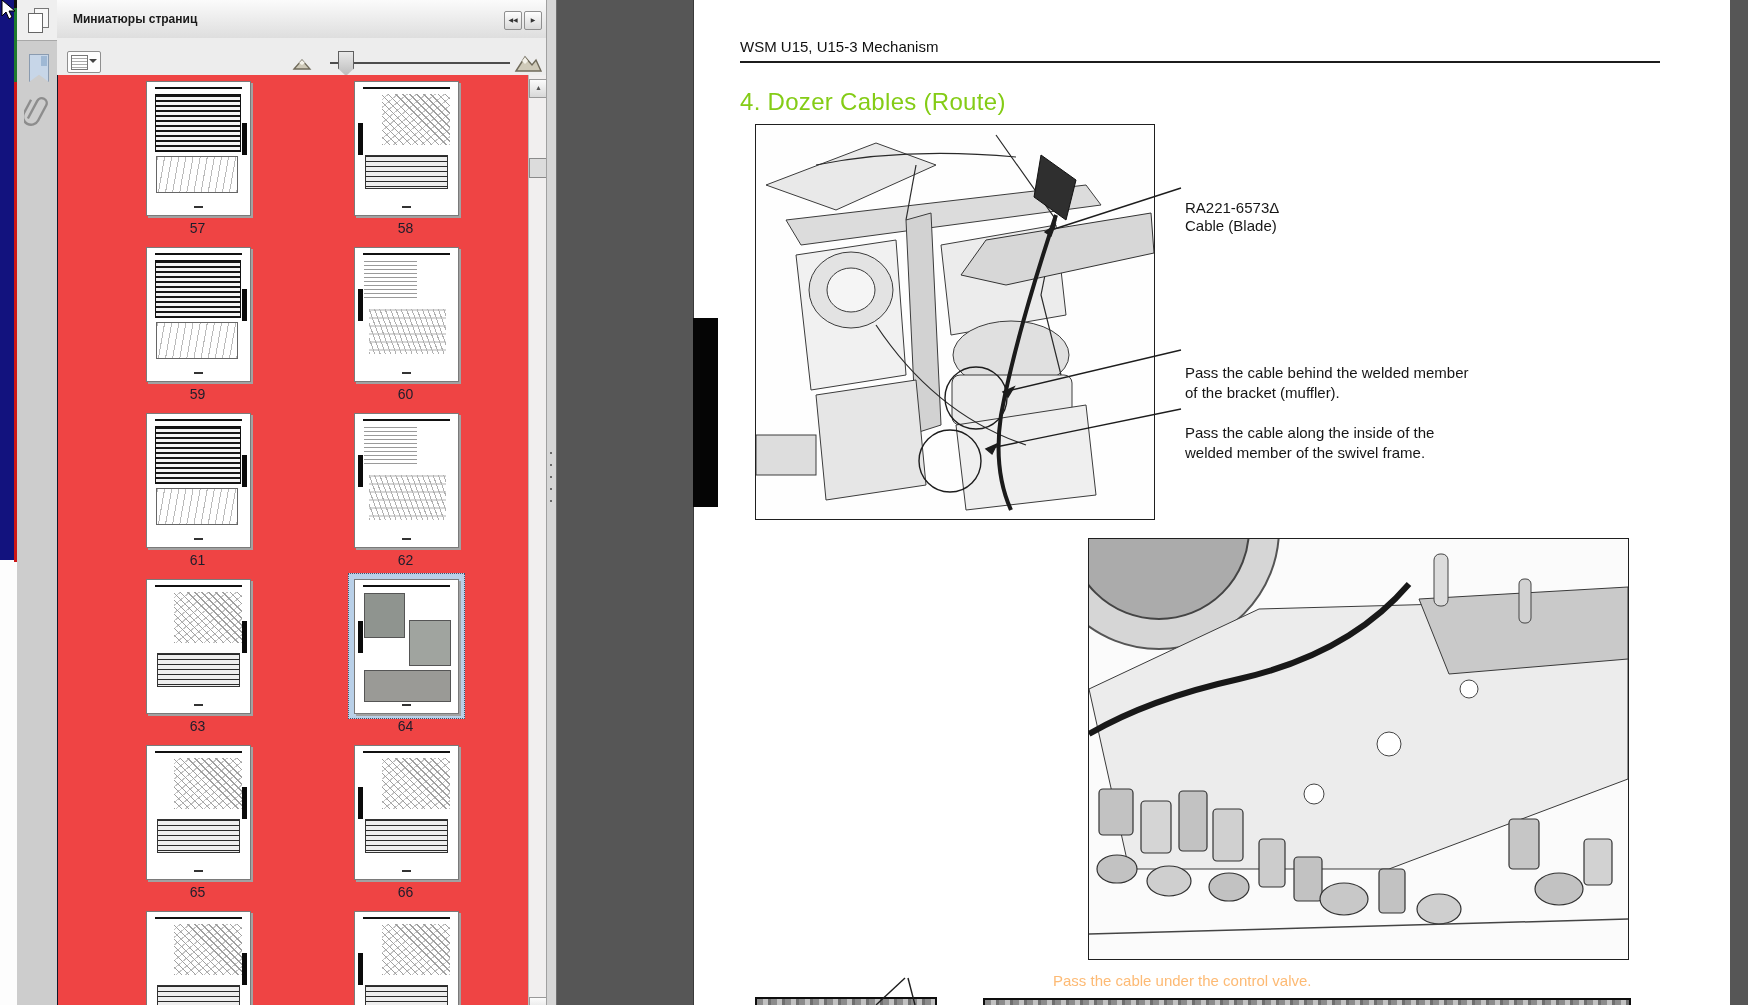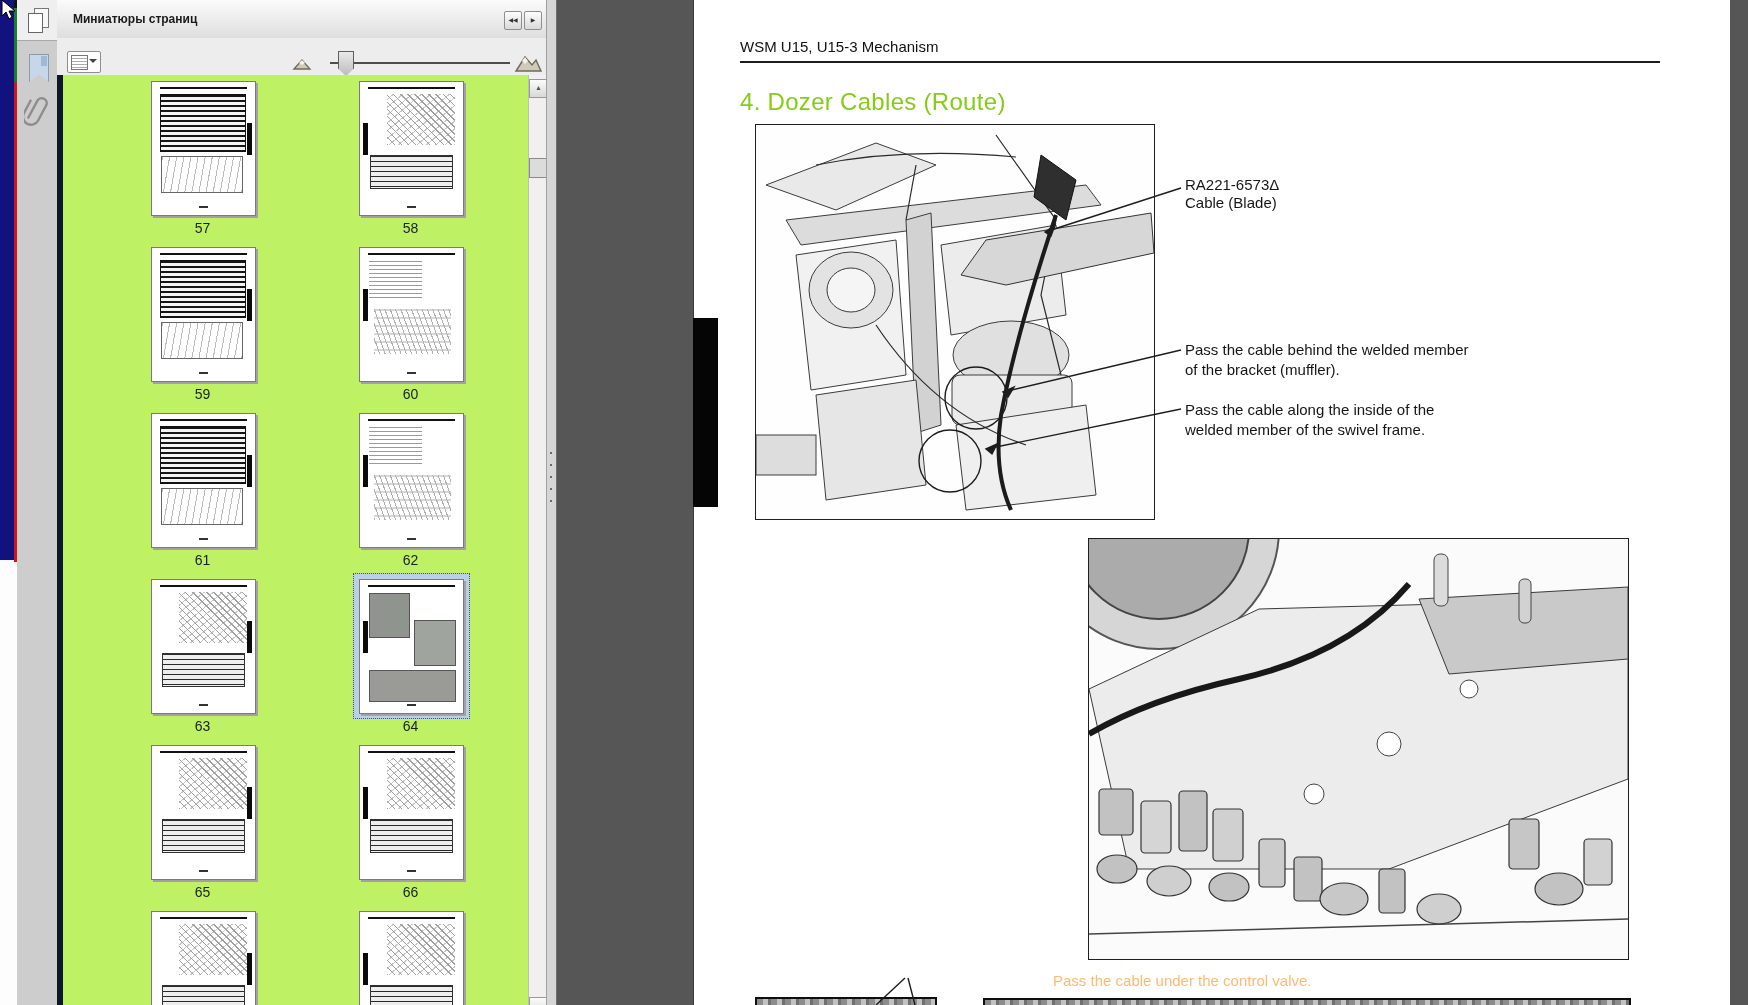--- a/index.html
+++ b/index.html
@@ -36,21 +36,21 @@
 
   .panel-toolbar{left:57px;top:38px;width:489px;height:37px;background:#ededed;border-bottom:1px solid #b4b4b4;}
   .opt-btn{left:67px;top:51px;width:32px;height:20px;background:#fdfdfd;border:1px solid #8f8f8f;border-radius:2px;}
   .opt-btn .sheet{position:absolute;left:3px;top:3px;width:15px;height:13px;border:1px solid #777;
      background:repeating-linear-gradient(#fff 0 2px,#aaa 2px 3px);}
   .opt-btn .drop{position:absolute;right:3px;top:7px;width:0;height:0;border:4px solid transparent;border-top-color:#444;}
   .slider-track{left:330px;top:62px;width:180px;height:2px;background:#4d4d4d;}
   .slider-handle{left:338px;top:51px;width:14px;height:23px;background:linear-gradient(#e9e9e9,#bdbdbd);
      border:1px solid #5f5f5f;clip-path:polygon(0 0,100% 0,100% 70%,50% 100%,0 70%);}
 
-  .thumbs-area{left:57px;top:75px;width:489px;height:930px;background:#bef264;border-left:6px solid #0f172a;overflow:hidden;}
+  .thumbs-area{left:57px;top:75px;width:489px;height:930px;background:#ef4444;border-left:1px solid #0f172a;overflow:hidden;}
 
   
   .vscroll{left:528px;top:75px;width:18px;height:930px;background:#f1efef;border-left:1px solid #bdbdbd;}
   .vs-btn{left:529px;width:17px;height:17px;background:linear-gradient(#fcfcfc,#d8d8d8);border:1px solid #999;
       font-size:7px;color:#555;text-align:center;line-height:15px;}
   .vs-up{top:79px;}
   .vs-down{top:997px;}
   .vs-thumb{left:529px;top:158px;width:17px;height:18px;background:#dcdcdc;border:1px solid #8a8a8a;}
 
   
@@ -87,21 +87,21 @@
 
   
   .docpage{left:693px;top:0;width:1036px;height:1005px;background:#fff;border-left:1px solid #3a3a3a;}
   .blacktab{left:693px;top:318px;width:25px;height:189px;background:#050505;}
   .doc-header{left:740px;top:38px;font-size:15px;color:#111;}
   .doc-rule{left:740px;top:61px;width:920px;height:2px;background:#1c1c1c;}
   .doc-title{left:740px;top:88px;font-size:24px;color:#84cc16;letter-spacing:.3px;}
   .figure{border:1px solid #1f1f1f;background:#fdfdfd;overflow:hidden;}
   .fig1{left:755px;top:124px;width:398px;height:394px;}
   .fig2{left:1088px;top:538px;width:539px;height:420px;}
-  .ann{color:#161616;font-size:15px;line-height:20px;}
+  .ann{color:#161616;font-size:15px;line-height:20px;margin-top:23px;}
   .callout{left:1185px;top:176px;line-height:18px;}
   .note1{left:1185px;top:340px;}
   .note2{left:1185px;top:400px;}
   .note3{left:785px;top:921px;}
   .caption2{left:1053px;top:972px;font-size:15px;color:#fdba74;}
   .sliver{border:2px solid #0e0e0e;border-bottom:none;background:
      repeating-linear-gradient(90deg,#8c8c8c 0 6px,#c2c2c2 6px 11px,#6f6f6f 11px 14px);}
   .sliver-l{left:755px;top:997px;width:178px;height:8px;}
   .sliver-r{left:983px;top:998px;width:644px;height:7px;}
   .overlay-svg{left:693px;top:0;width:1055px;height:1005px;pointer-events:none;}

